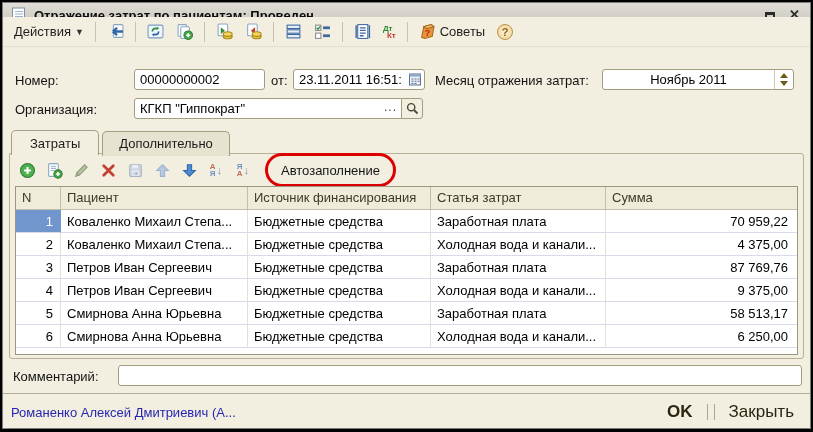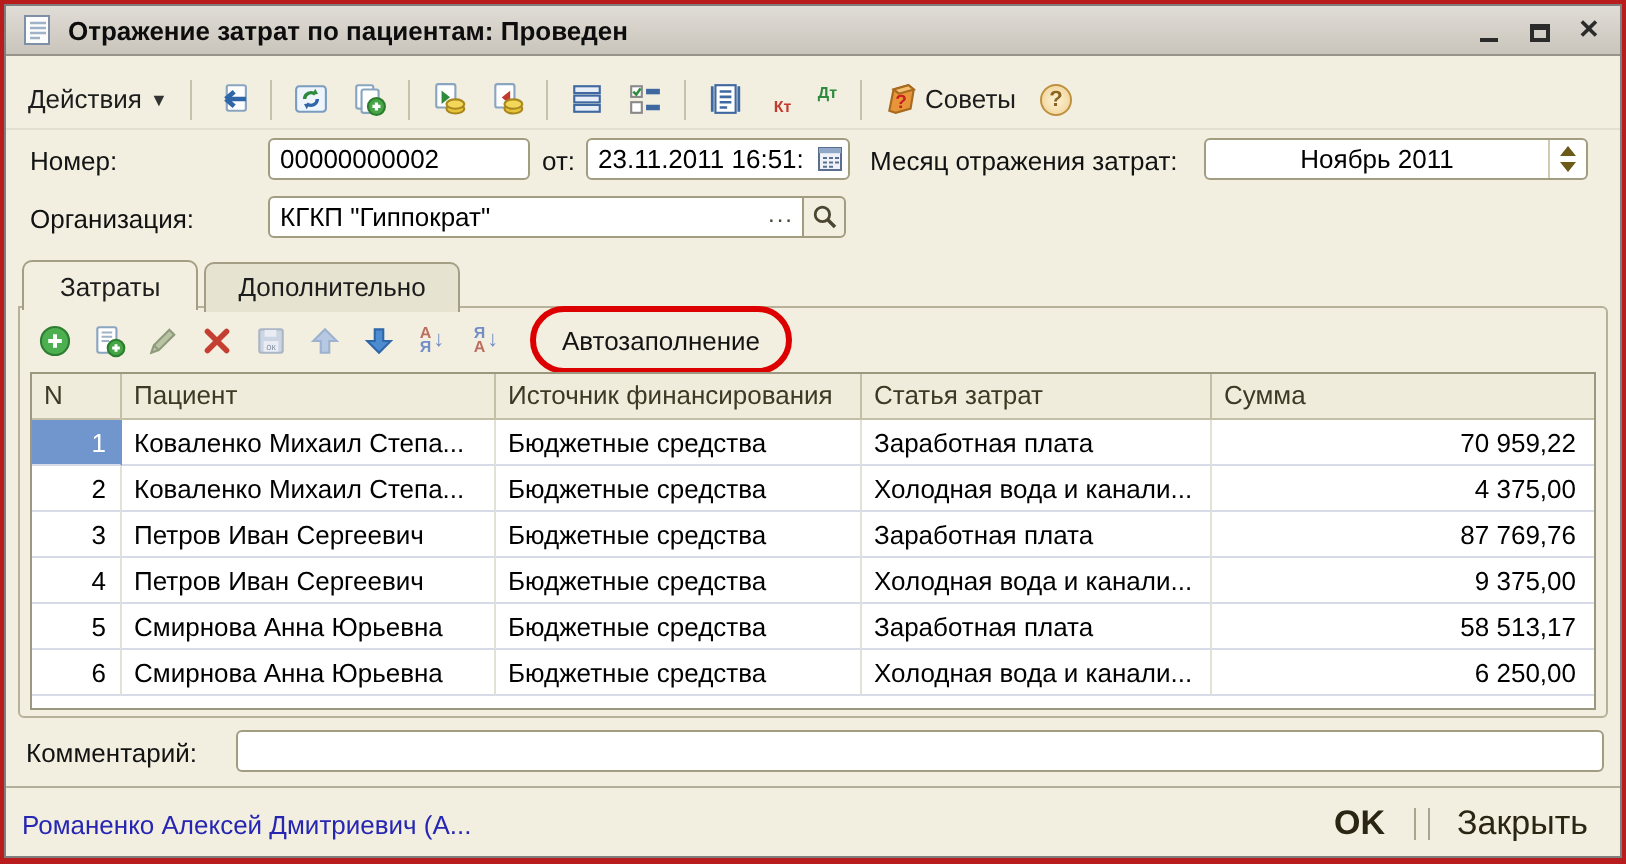--- a/index.html
+++ b/index.html
@@ -1,44 +1,44 @@
 <!DOCTYPE html>
 <html><head>
 <meta charset="utf-8">
 <style>
   * { box-sizing: border-box; margin: 0; padding: 0; }
   html,body { width: 813px; height: 432px; background: #fff; font-family: "Liberation Sans", sans-serif; }
-  .screen { position: relative; width: 813px; height: 432px; background: #b91c1c; }
+  .screen { position: relative; width: 813px; height: 432px; background: #000000; }
   .frame { position: absolute; left: 2px; top: 2px; width: 809px; height: 427px;
            border: 1px solid #7e7e7e; background: #f2efe0; overflow: hidden; }
 
   
   .titlebar { position: absolute; left: 0; top: 0; width: 100%; height: 25px;
     background: linear-gradient(#e0ddd6, #c9c5bc); border-bottom: 1px solid #97938a;
     display: flex; align-items: center; padding: 0 7px; gap: 7px; }
   .title-text { flex: 1; font-size: 13px; font-weight: bold; color: #0d0d0d;
     white-space: nowrap; overflow: hidden; }
   .winbtns { display: flex; align-items: center; gap: 12px; padding-right: 2px; }
   .winbtn { width: 13px; height: 12px; display: flex; align-items: flex-end; justify-content: center;
     cursor: default; }
   .glyph-min { width: 9px; border-bottom: 2px solid #2b2b2b; }
   .glyph-max { width: 10px; height: 9px; border: 2px solid #2b2b2b; border-top-width: 3px; }
   .glyph-close { font-size: 13px; font-weight: bold; color: #2b2b2b; line-height: 12px; }
 
   
-  .toolbar { position: absolute; left: 0; top: 32px; width: 100%; height: 30px;
+  .toolbar { position: absolute; left: 0; top: 14px; width: 100%; height: 30px;
     display: flex; align-items: center; padding: 0 6px; gap: 2px; background: #f2efe0;
     border-bottom: 1px solid #e2dfd0; }
   .tb-btn { display: flex; align-items: center; gap: 4px; padding: 3px 5px; border-radius: 3px;
     font-size: 13px; color: #1d1d1d; cursor: default; }
   .tb-sep { width: 1px; height: 20px; background: #c6c2ae; margin: 0 4px; }
   .icon { width: 17px; height: 17px; display: inline-flex; align-items: center; justify-content: center; }
   .caret { font-size: 9px; color: #333; }
   .dtkt { display: flex; flex-direction: column; line-height: 7px; font-size: 8px; font-weight: bold; }
-  .dtkt .dt { color: #2e8b3e; margin-left: 26px; } .dtkt .kt { color: #c23a2e; margin-left: 4px; }
+  .dtkt .dt { color: #2e8b3e; } .dtkt .kt { color: #c23a2e; margin-left: 4px; }
   .help-round { width: 16px; height: 16px; border-radius: 50%; border: 1px solid #c09040;
     background: radial-gradient(#fdf3d8, #efcf8e); color: #8a6420; font-size: 11px; font-weight: bold;
     display: flex; align-items: center; justify-content: center; }
 
   
   .flabel { position: absolute; font-size: 13px; color: #121212; }
   .ibox { position: absolute; height: 21px; background: #fff; border: 1px solid #a29d80;
     border-radius: 3px; display: flex; align-items: center; overflow: hidden; }
   .ibox input { border: none; outline: none; flex: 1; height: 100%; font-family: "Liberation Sans", sans-serif;
     font-size: 13px; padding: 0 5px; background: transparent; color: #000; min-width: 0; }

